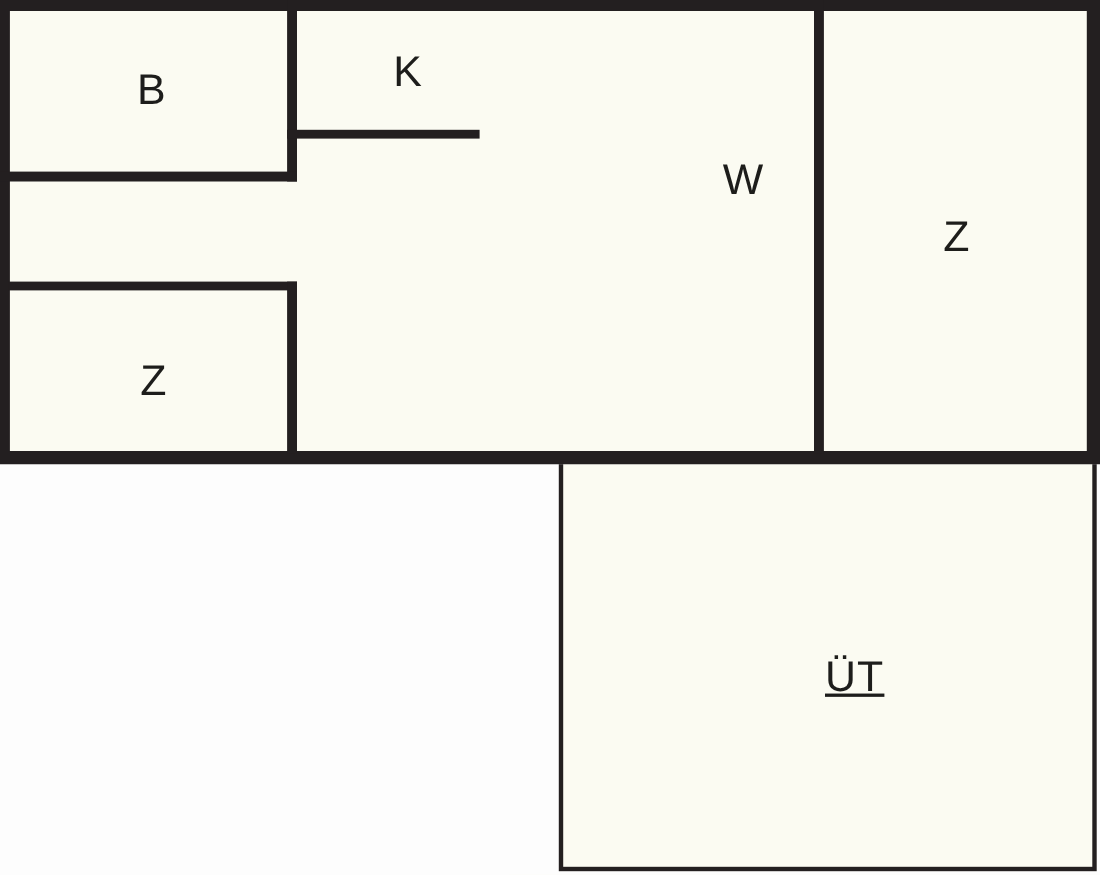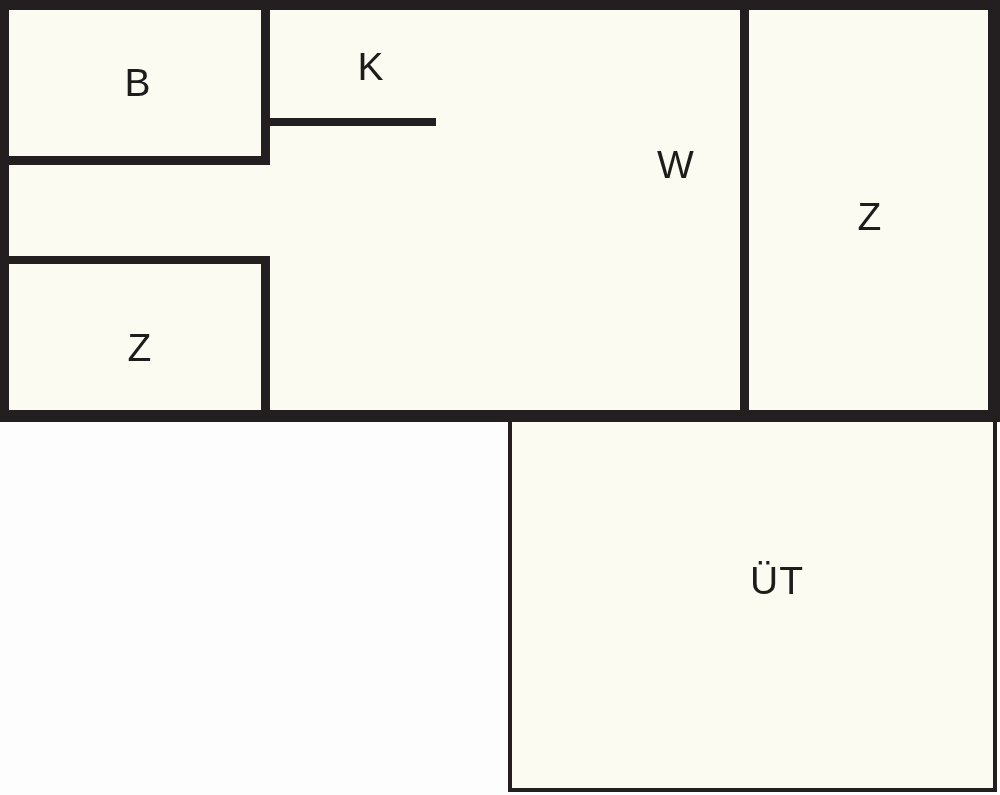--- a/index.html
+++ b/index.html
@@ -57,21 +57,21 @@
     color: var(--label-text);
     letter-spacing: 1px;
     white-space: nowrap;
     user-select: none;
   }
   .label-b       { left: 138px; top: 82px; }
   .label-k       { left: 371px; top: 66px; }
   .label-w       { left: 676px; top: 164px; }
   .label-z-right { left: 870px; top: 216px; }
   .label-z-left  { left: 140px; top: 347px; }
-  .label-ut      { left: 777px; top: 580px; }
+  .label-ut      { left: 777px; top: 616px; text-decoration: underline; }
 </style>
 </head>
 <body>
 
 <div class="canvas">
 
   <div class="ut-room"></div>
 
   <div class="building"></div>
 

